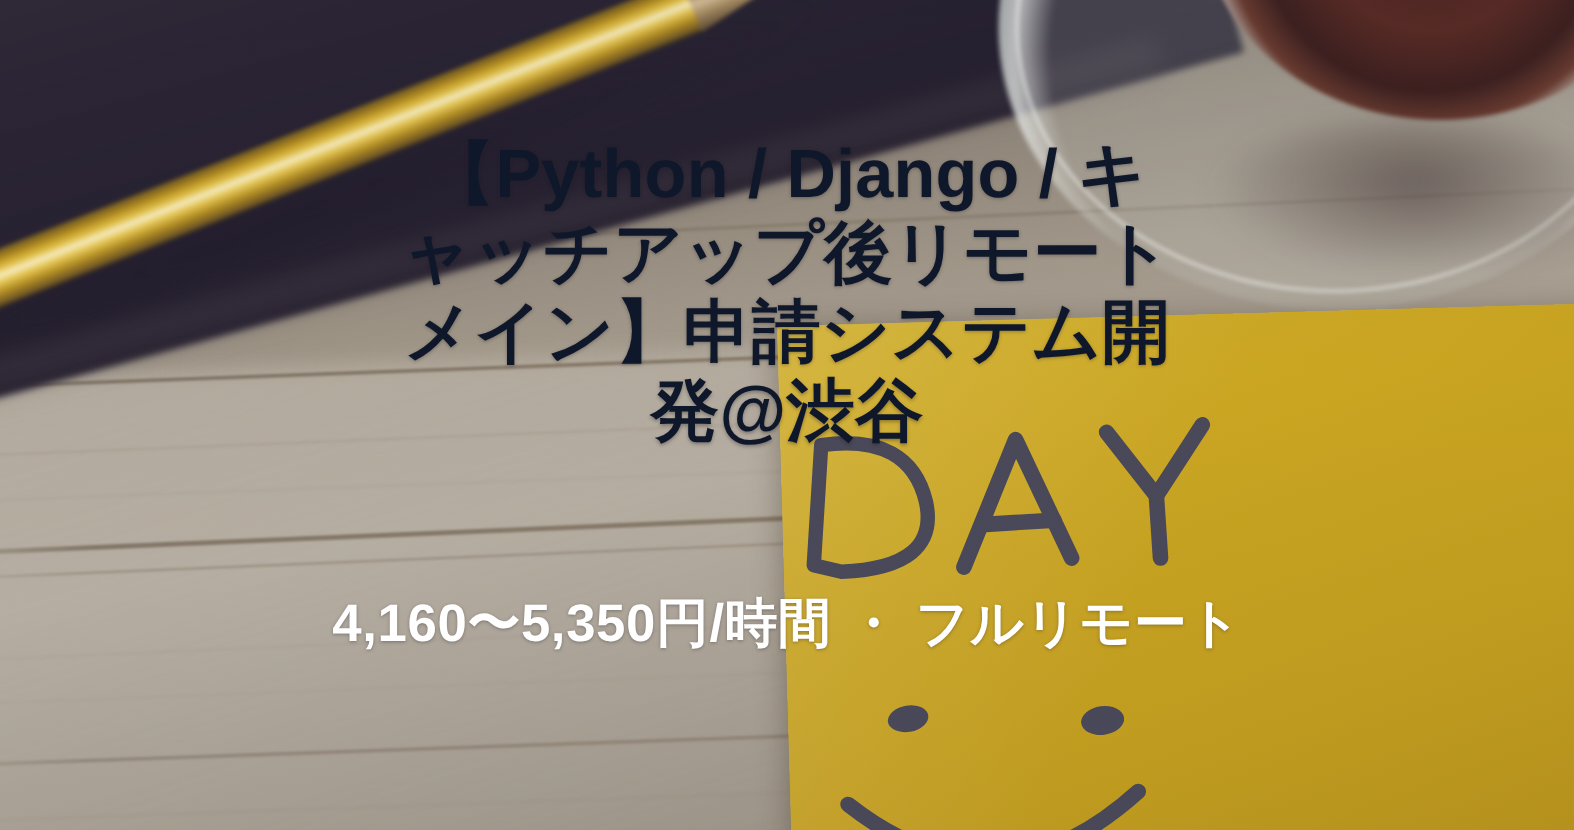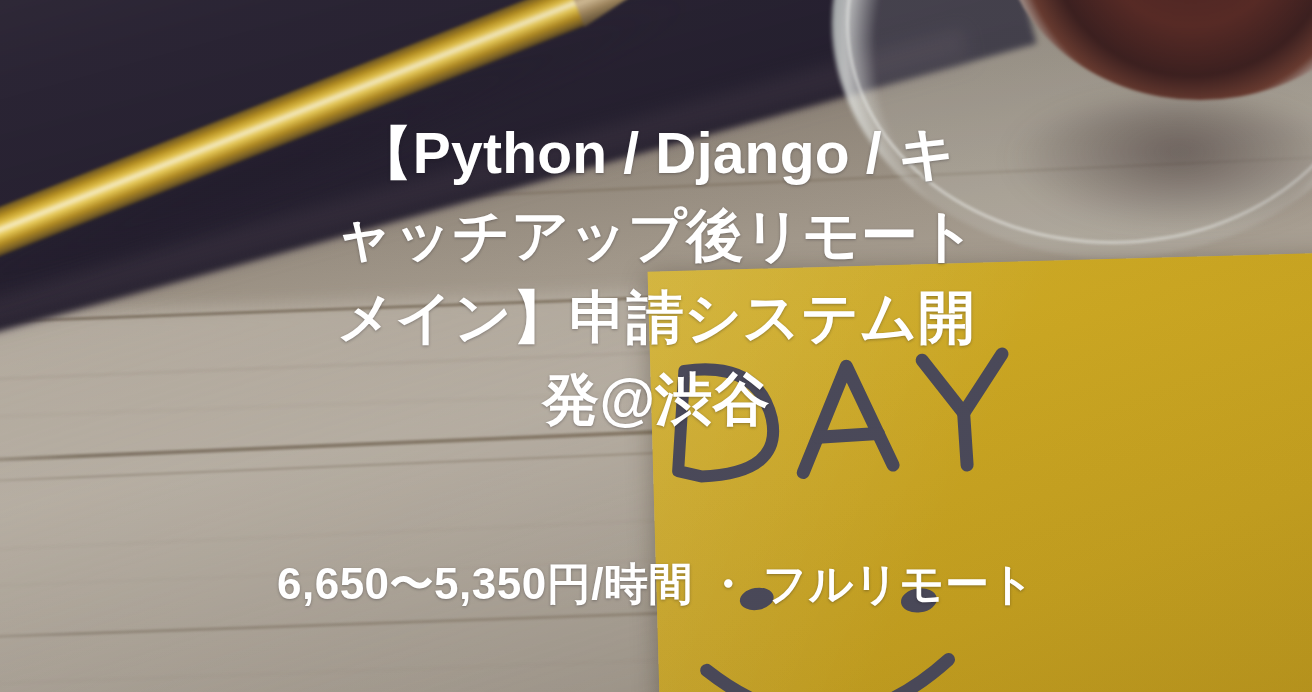--- a/index.html
+++ b/index.html
@@ -228,22 +228,22 @@
     align-items: center;
     justify-content: flex-start;
     text-align: center;
   }
 
   .title {
     margin: 0;
     padding: 0 180px;
     font-size: 57px;
     font-weight: 700;
-    line-height: 82px;
-    color: #ffffff;
+    line-height: 66px;
+    color: #0f172a;
     letter-spacing: 0.2px;
     text-shadow: 0 1px 3px rgba(30,25,35,0.35);
     word-break: break-all;
     max-width: 1010px;
   }
   .title-spacer { height: 112px; }
 
   .subtitle {
     margin: 0;
     padding: 0 60px;
@@ -316,16 +316,16 @@
       </svg>
     </div>
 
     <div class="scrim"></div>
   </div>
 
   <div class="content">
     <div class="title-spacer"></div>
     <h1 class="title">【Python / Django / キャッチアップ後リモートメイン】申請システム開発@渋谷</h1>
     <div class="subtitle-spacer"></div>
-    <p class="subtitle">6,650〜5,350円/時間 ・ フルリモート</p>
+    <p class="subtitle">4,160〜5,350円/時間 ・ フルリモート</p>
   </div>
 
 </div>
 
 </body></html>

